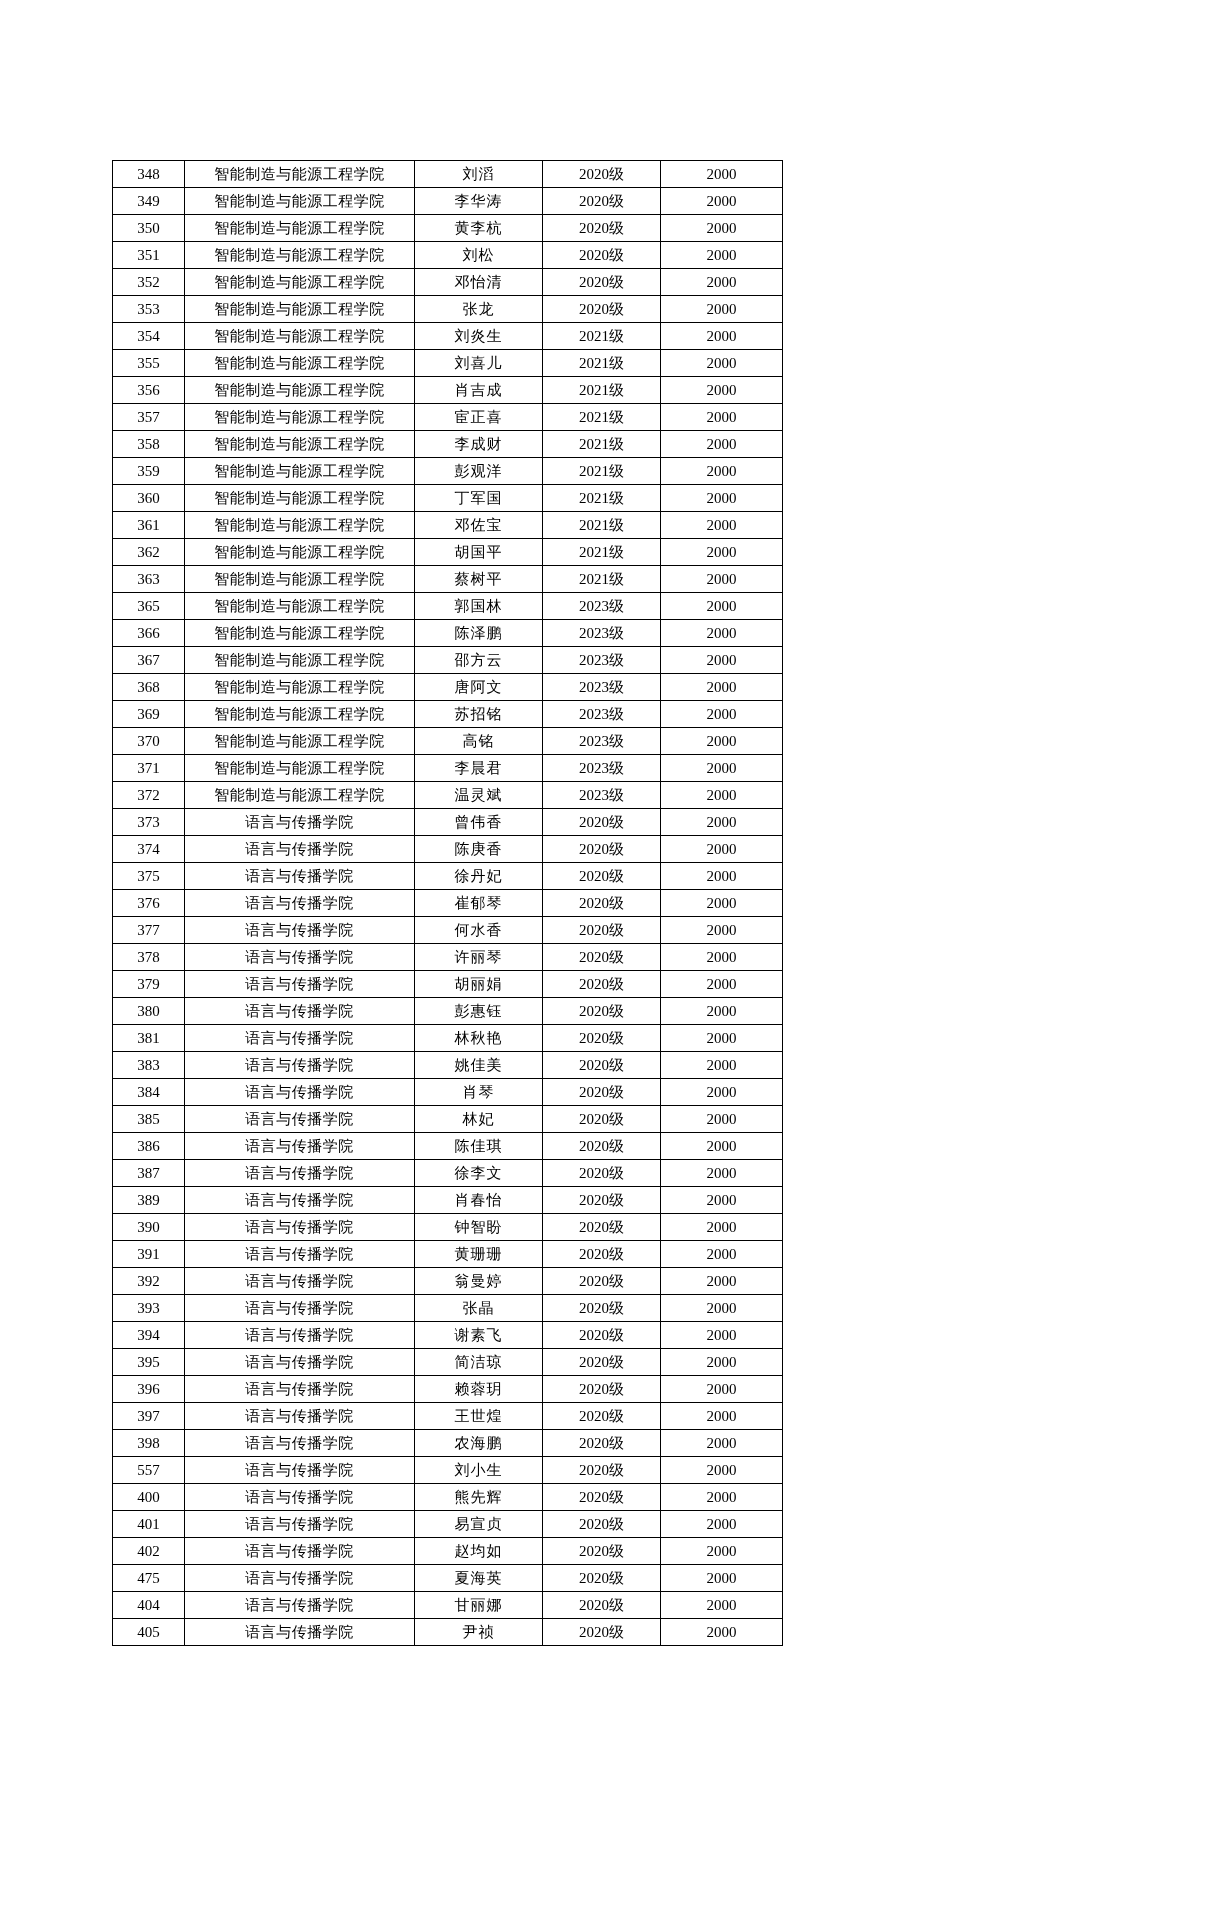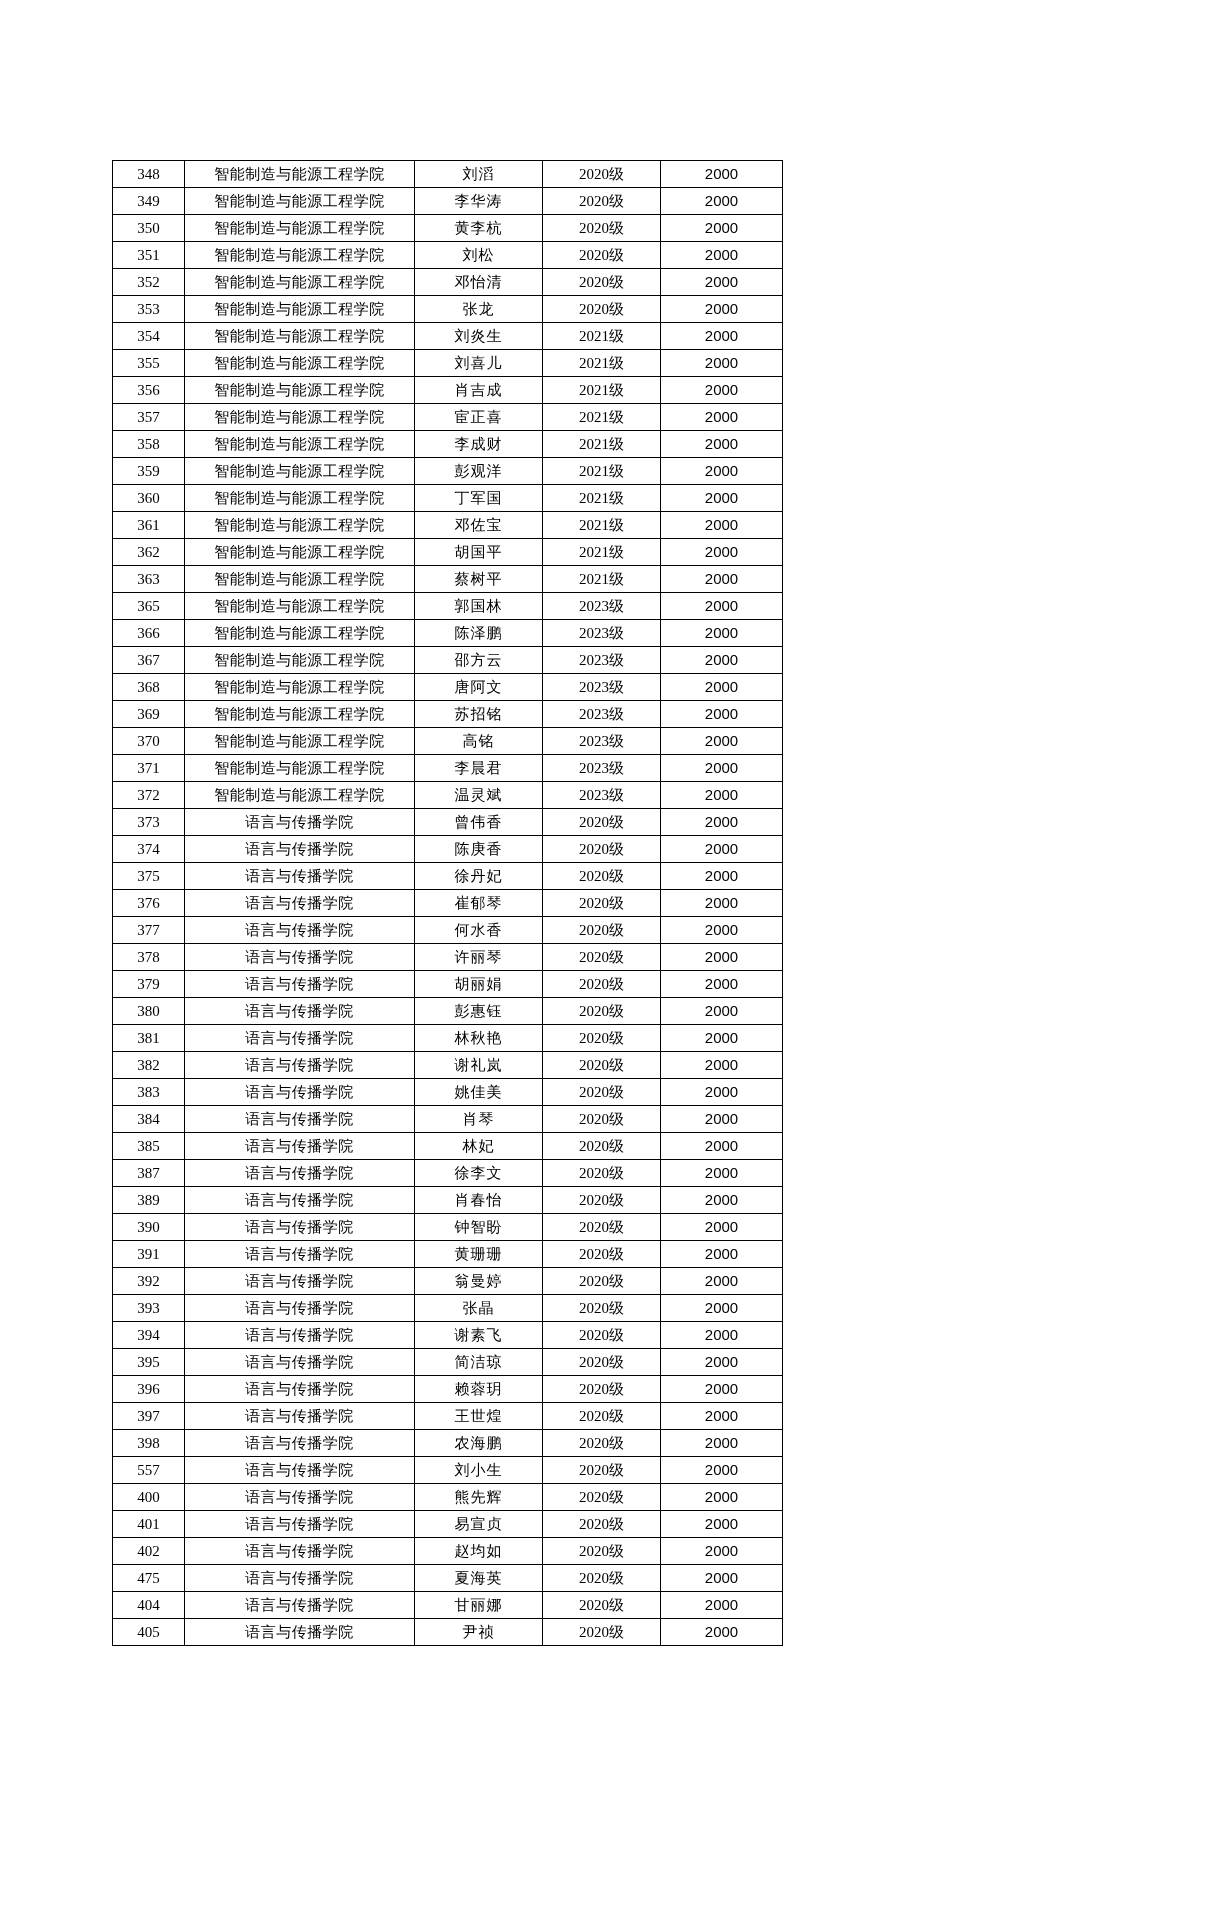--- a/index.html
+++ b/index.html
@@ -43,21 +43,21 @@
   col.c-seq    { width: 72px; }
   col.c-college{ width: 230px; }
   col.c-name   { width: 128px; }
   col.c-grade  { width: 118px; }
   col.c-amount { width: 122px; }
 
   td.seq    { font-family: "Liberation Serif", serif; font-size: 15px; }
   td.college{ font-size: 15px; letter-spacing: 0.5px; }
   td.name   { font-size: 15px; letter-spacing: 1px; margin-top: 45px; }
   td.grade  { font-size: 15px; margin-top: 40px; }
-  td.amount { font-family: Liberation Sans, sans-serif; font-size: 15px; }
+  td.amount { font-family: Liberation Serif, serif; font-size: 15px; }
 </style>
 </head>
 <body>
 
 <div class="page">
   <div class="table-wrap">
     <table class="roster">
       <colgroup>
         <col class="c-seq">
         <col class="c-college">
@@ -291,44 +291,44 @@
             <td class="amount">2000</td>
           </tr>
           <tr>
             <td class="seq">381</td>
             <td class="college">语言与传播学院</td>
             <td class="name">林秋艳</td>
             <td class="grade">2020级</td>
             <td class="amount">2000</td>
           </tr>
           <tr>
-            <td class="seq">382</td>
-            <td class="college">语言与传播学院</td>
-            <td class="name">谢礼岚</td>
-            <td class="grade">2020级</td>
-            <td class="amount">2000</td>
-          </tr>
-          <tr>
             <td class="seq">383</td>
             <td class="college">语言与传播学院</td>
             <td class="name">姚佳美</td>
             <td class="grade">2020级</td>
             <td class="amount">2000</td>
           </tr>
           <tr>
             <td class="seq">384</td>
             <td class="college">语言与传播学院</td>
             <td class="name">肖琴</td>
             <td class="grade">2020级</td>
             <td class="amount">2000</td>
           </tr>
           <tr>
             <td class="seq">385</td>
             <td class="college">语言与传播学院</td>
             <td class="name">林妃</td>
+            <td class="grade">2020级</td>
+            <td class="amount">2000</td>
+          </tr>
+          <tr>
+            <td class="seq">386</td>
+            <td class="college">语言与传播学院</td>
+            <td class="name">陈佳琪</td>
             <td class="grade">2020级</td>
             <td class="amount">2000</td>
           </tr>
           <tr>
             <td class="seq">387</td>
             <td class="college">语言与传播学院</td>
             <td class="name">徐李文</td>
             <td class="grade">2020级</td>
             <td class="amount">2000</td>
           </tr>

